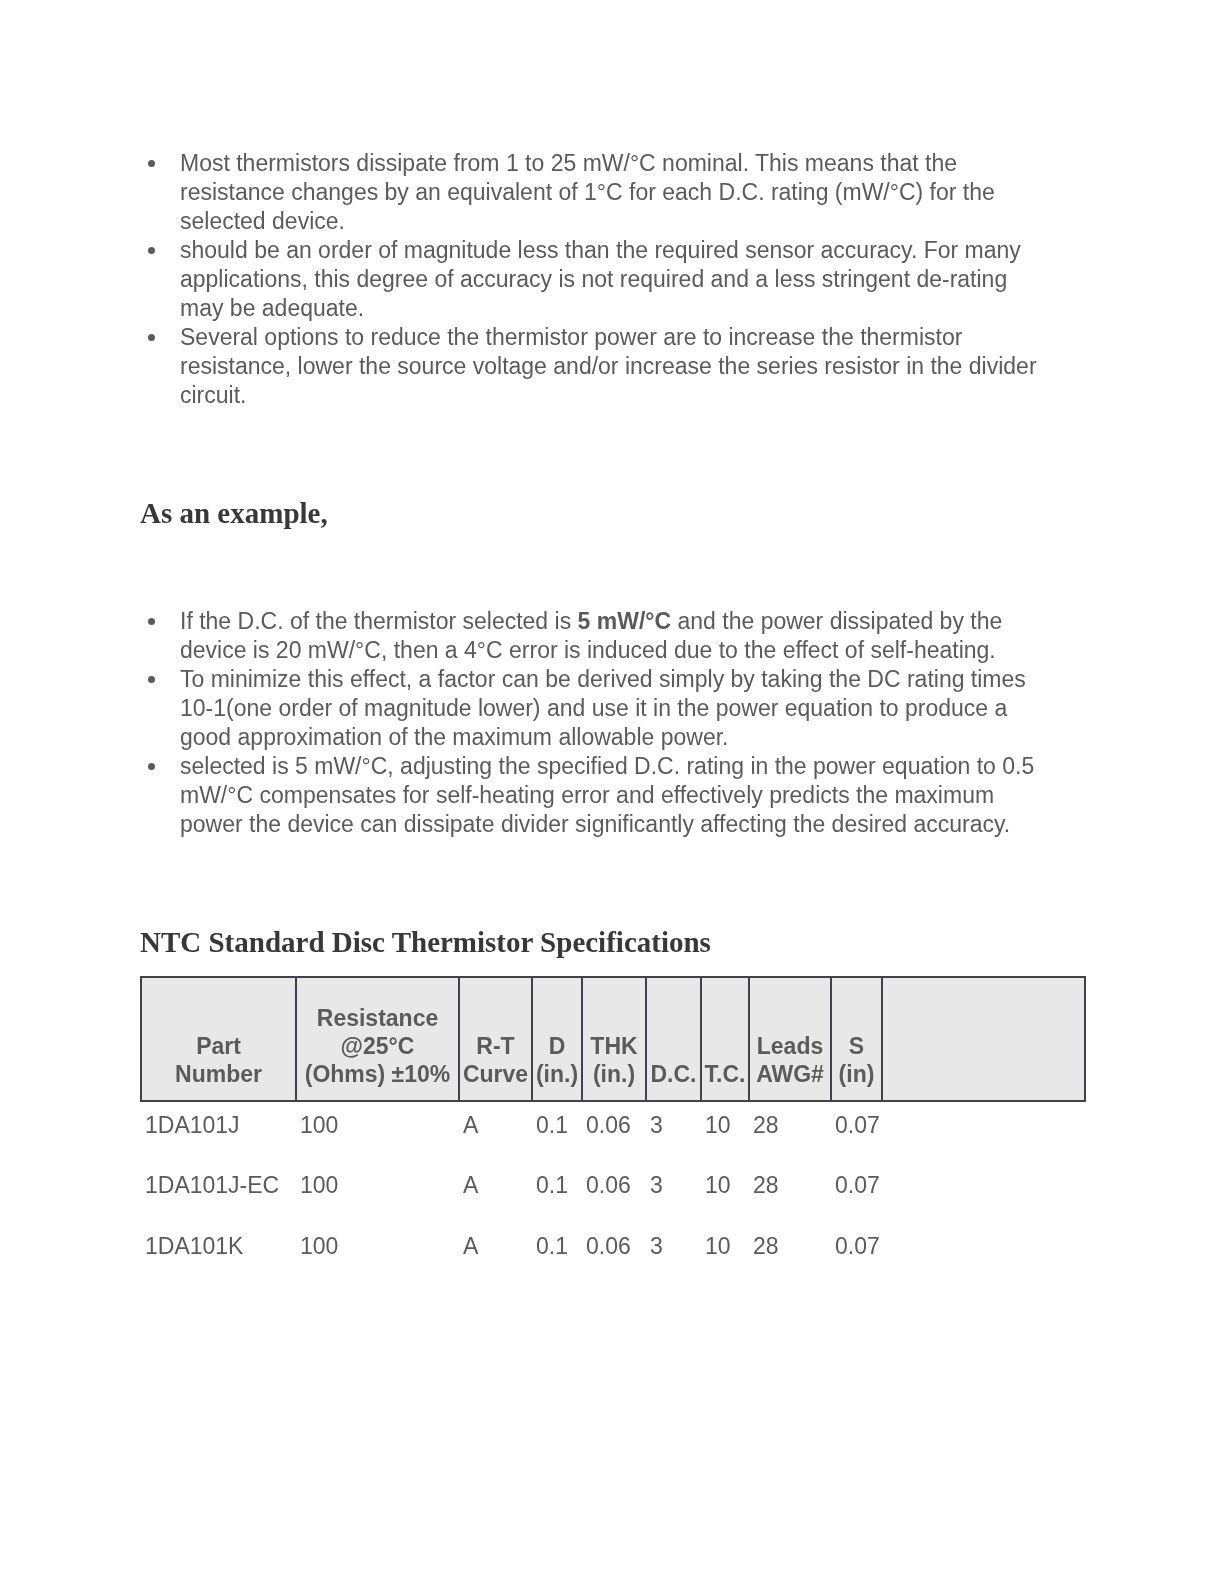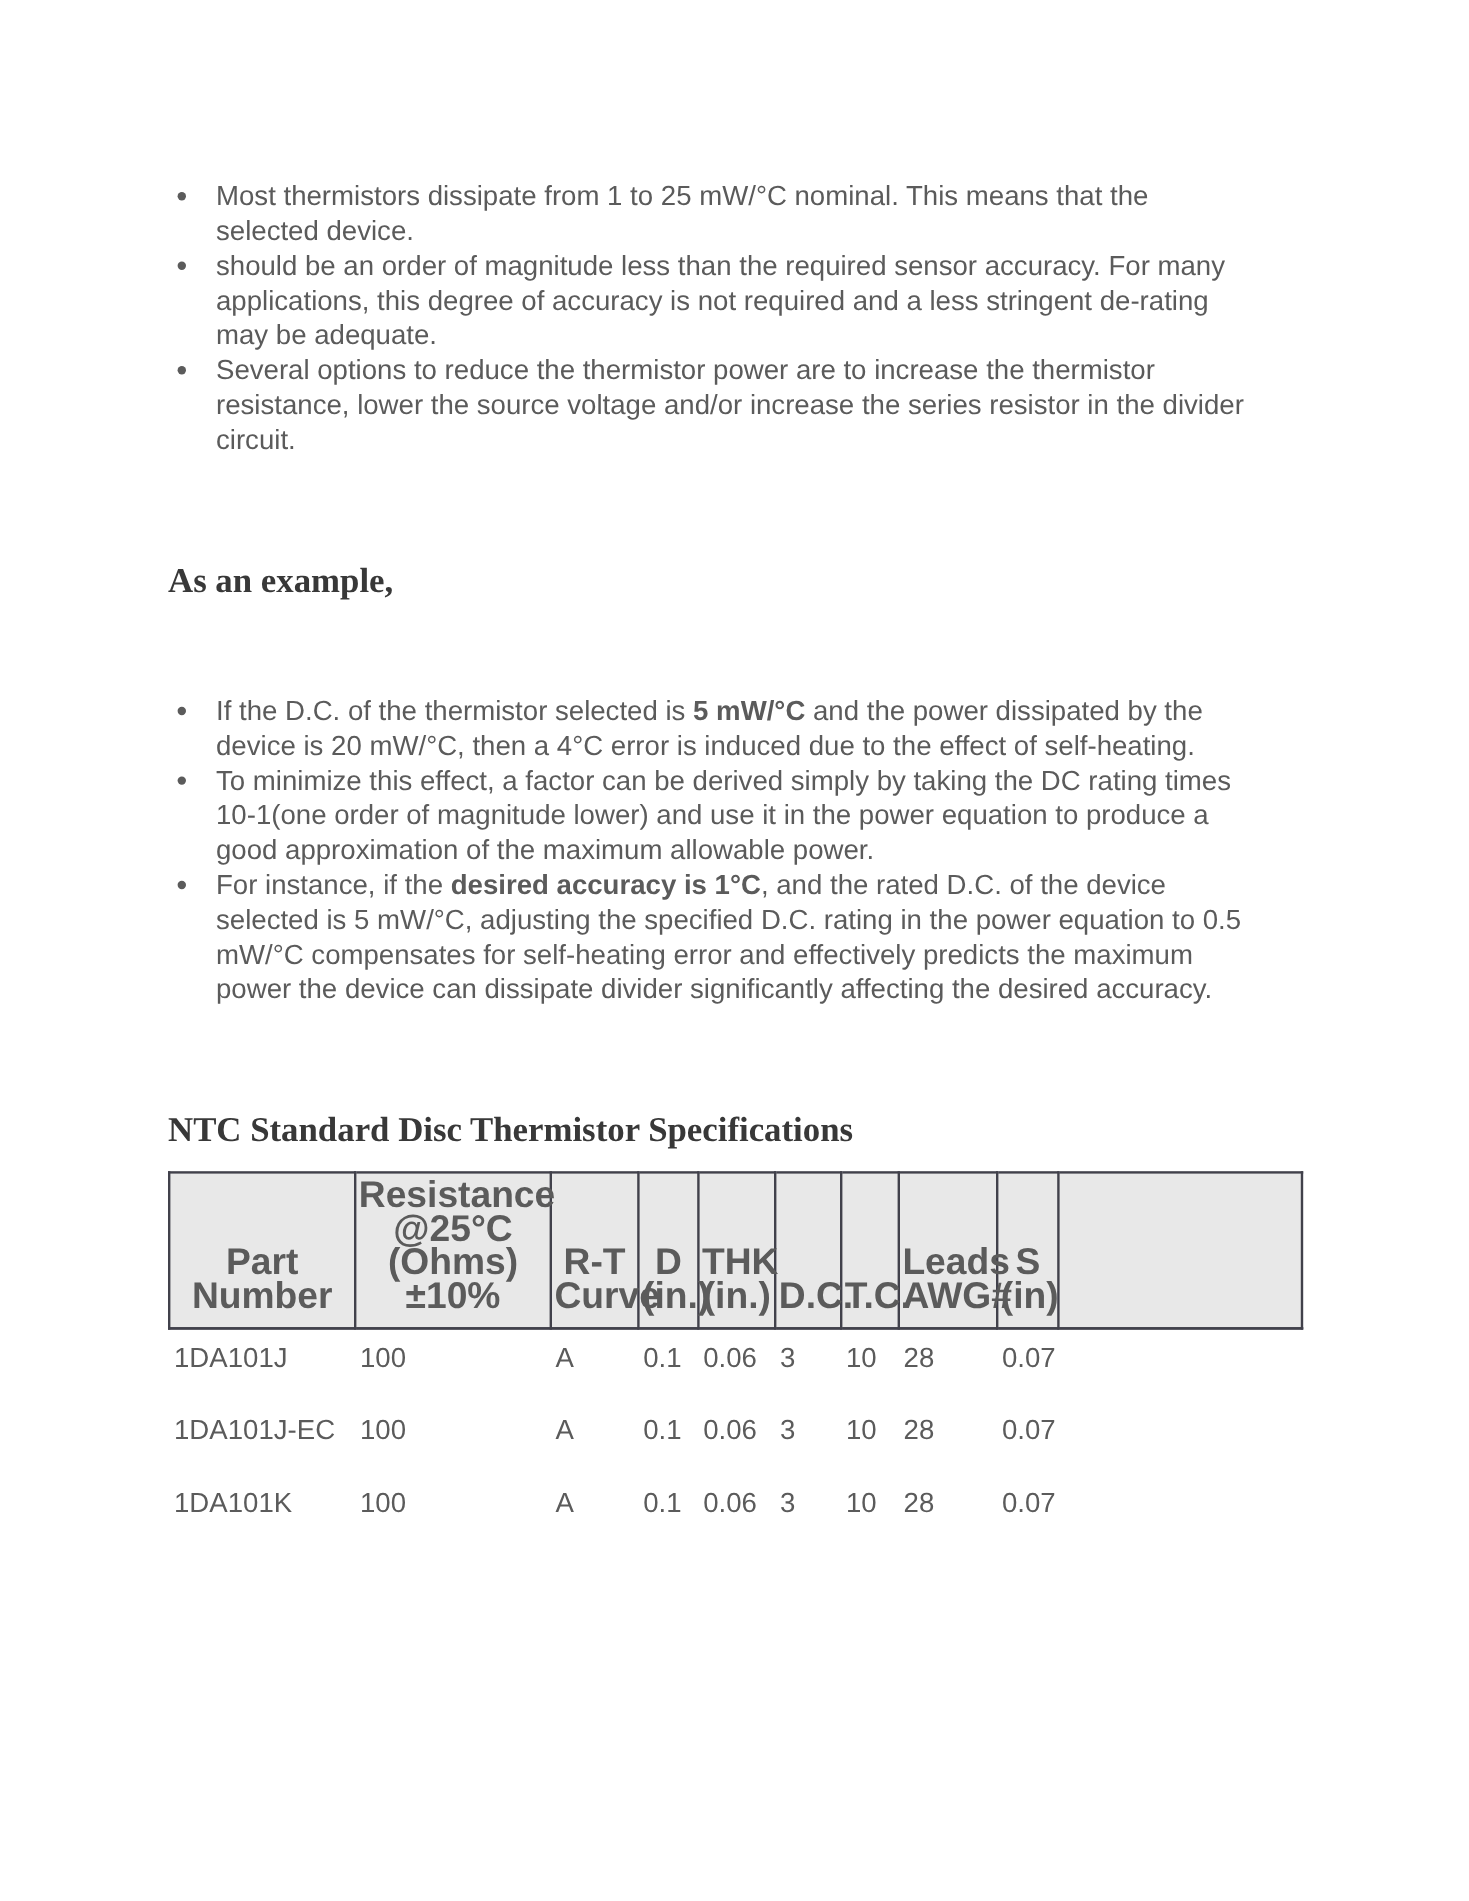--- a/index.html
+++ b/index.html
@@ -38,21 +38,21 @@
     margin: 15px 0 0 140px;
     border-collapse: collapse;
     table-layout: fixed;
     width: 944px;
   }
   .spec-table thead th {
     border: 2px solid var(--tborder, #41414b);
     background: var(--thbg, #e8e8e8);
     vertical-align: bottom;
     text-align: center;
-    font-size: 31px;
+    font-size: 23px;
     line-height: 28px;
     font-weight: bold;
     color: var(--text, #5b5b5b);
     height: 124px;
     padding: 4px 2px 12px 2px;
   }
   .spec-table tbody td {
     border: none;
     font-size: 23px;
     line-height: 27px;
@@ -68,20 +68,21 @@
 </head>
 <body>
 
 <div class="page">
 
   <div class="blist" id="list1">
       <div class="bitem">
         <span class="bdot"></span>
         <div>
           <div class="bline"><span>Most thermistors dissipate from 1 to 25 mW/°C nominal. This means that the</span></div>
+          <div class="bline"><span>resistance changes by an equivalent of 1°C for each D.C. rating (mW/°C) for the</span></div>
           <div class="bline"><span>selected device.</span></div>
         </div>
       </div>
       <div class="bitem">
         <span class="bdot"></span>
         <div>
           <div class="bline"><span>should be an order of magnitude less than the required sensor accuracy. For many</span></div>
           <div class="bline"><span>applications, this degree of accuracy is not required and a less stringent de-rating</span></div>
           <div class="bline"><span>may be adequate.</span></div>
         </div>
@@ -110,21 +111,20 @@
         <span class="bdot"></span>
         <div>
           <div class="bline"><span>To minimize this effect, a factor can be derived simply by taking the DC rating times</span></div>
           <div class="bline"><span>10-1(one order of magnitude lower) and use it in the power equation to produce a</span></div>
           <div class="bline"><span>good approximation of the maximum allowable power.</span></div>
         </div>
       </div>
       <div class="bitem">
         <span class="bdot"></span>
         <div>
-          <div class="bline"><span>For instance, if the </span><span class="b">desired accuracy is 1°C</span><span>, and the rated D.C. of the device</span></div>
           <div class="bline"><span>selected is 5 mW/°C, adjusting the specified D.C. rating in the power equation to 0.5</span></div>
           <div class="bline"><span>mW/°C compensates for self-heating error and effectively predicts the maximum</span></div>
           <div class="bline"><span>power the device can dissipate divider significantly affecting the desired accuracy.</span></div>
         </div>
       </div>
     </div>
 
   <h2 class="heading" id="heading-specs">NTC Standard Disc Thermistor Specifications</h2>
 
   <table class="spec-table">

